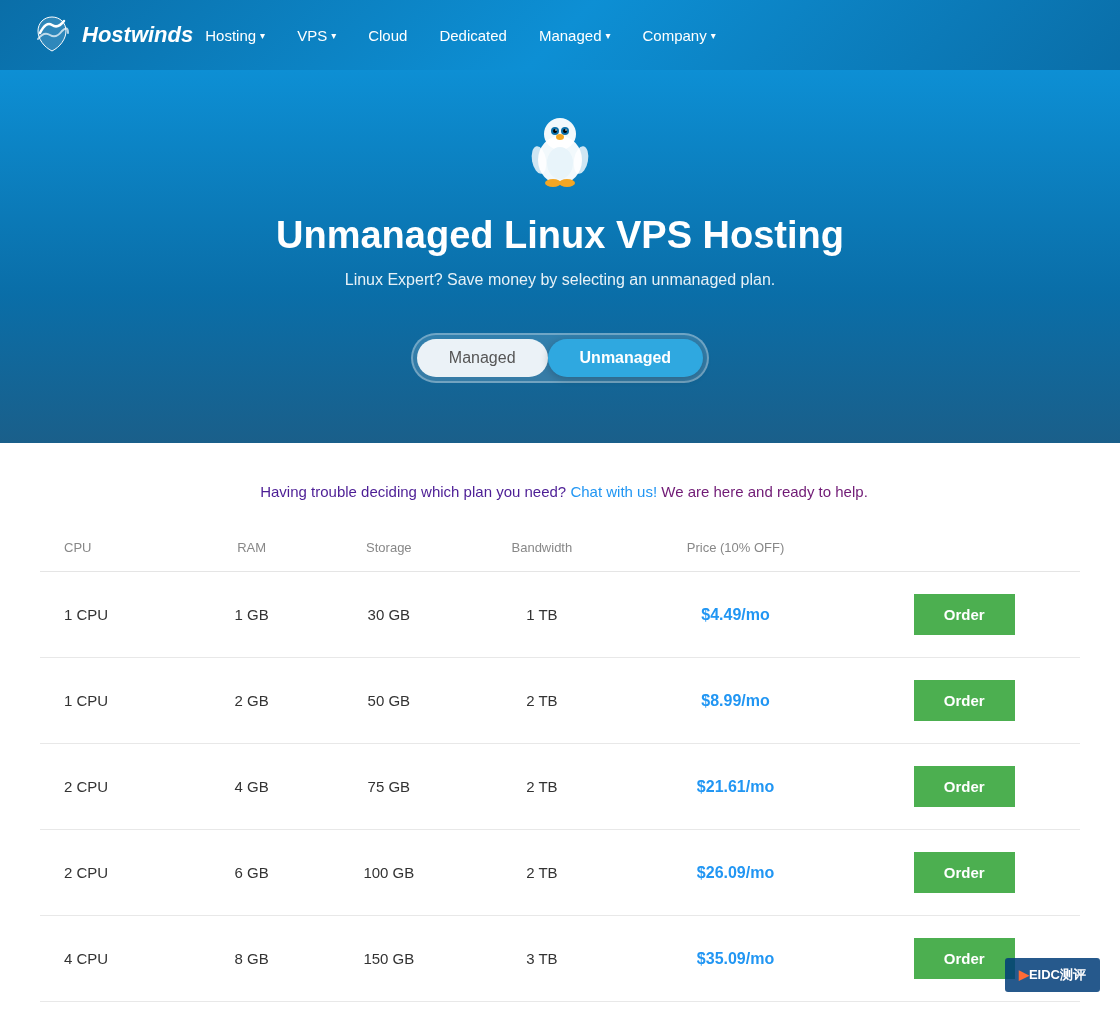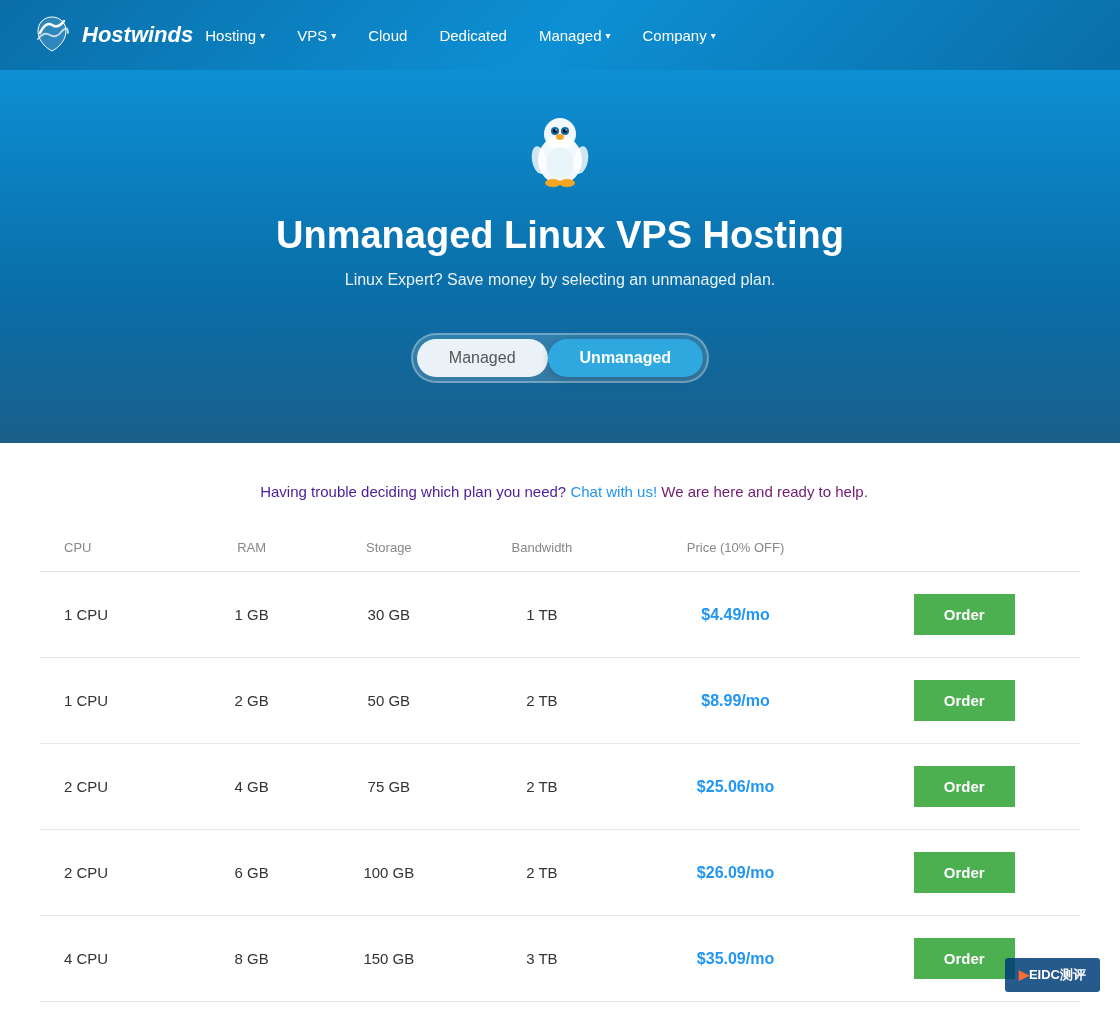--- a/index.html
+++ b/index.html
@@ -299,21 +299,21 @@
     <td class="price-cell">$8.99/mo</td>
     <td>
       <button class="order-btn">Order</button>
     </td>
   </tr>
         <tr>
     <td>2 CPU</td>
     <td>4 GB</td>
     <td>75 GB</td>
     <td>2 TB</td>
-    <td class="price-cell">$25.06/mo</td>
+    <td class="price-cell">$21.61/mo</td>
     <td>
       <button class="order-btn">Order</button>
     </td>
   </tr>
         <tr>
     <td>2 CPU</td>
     <td>6 GB</td>
     <td>100 GB</td>
     <td>2 TB</td>
     <td class="price-cell">$26.09/mo</td>

